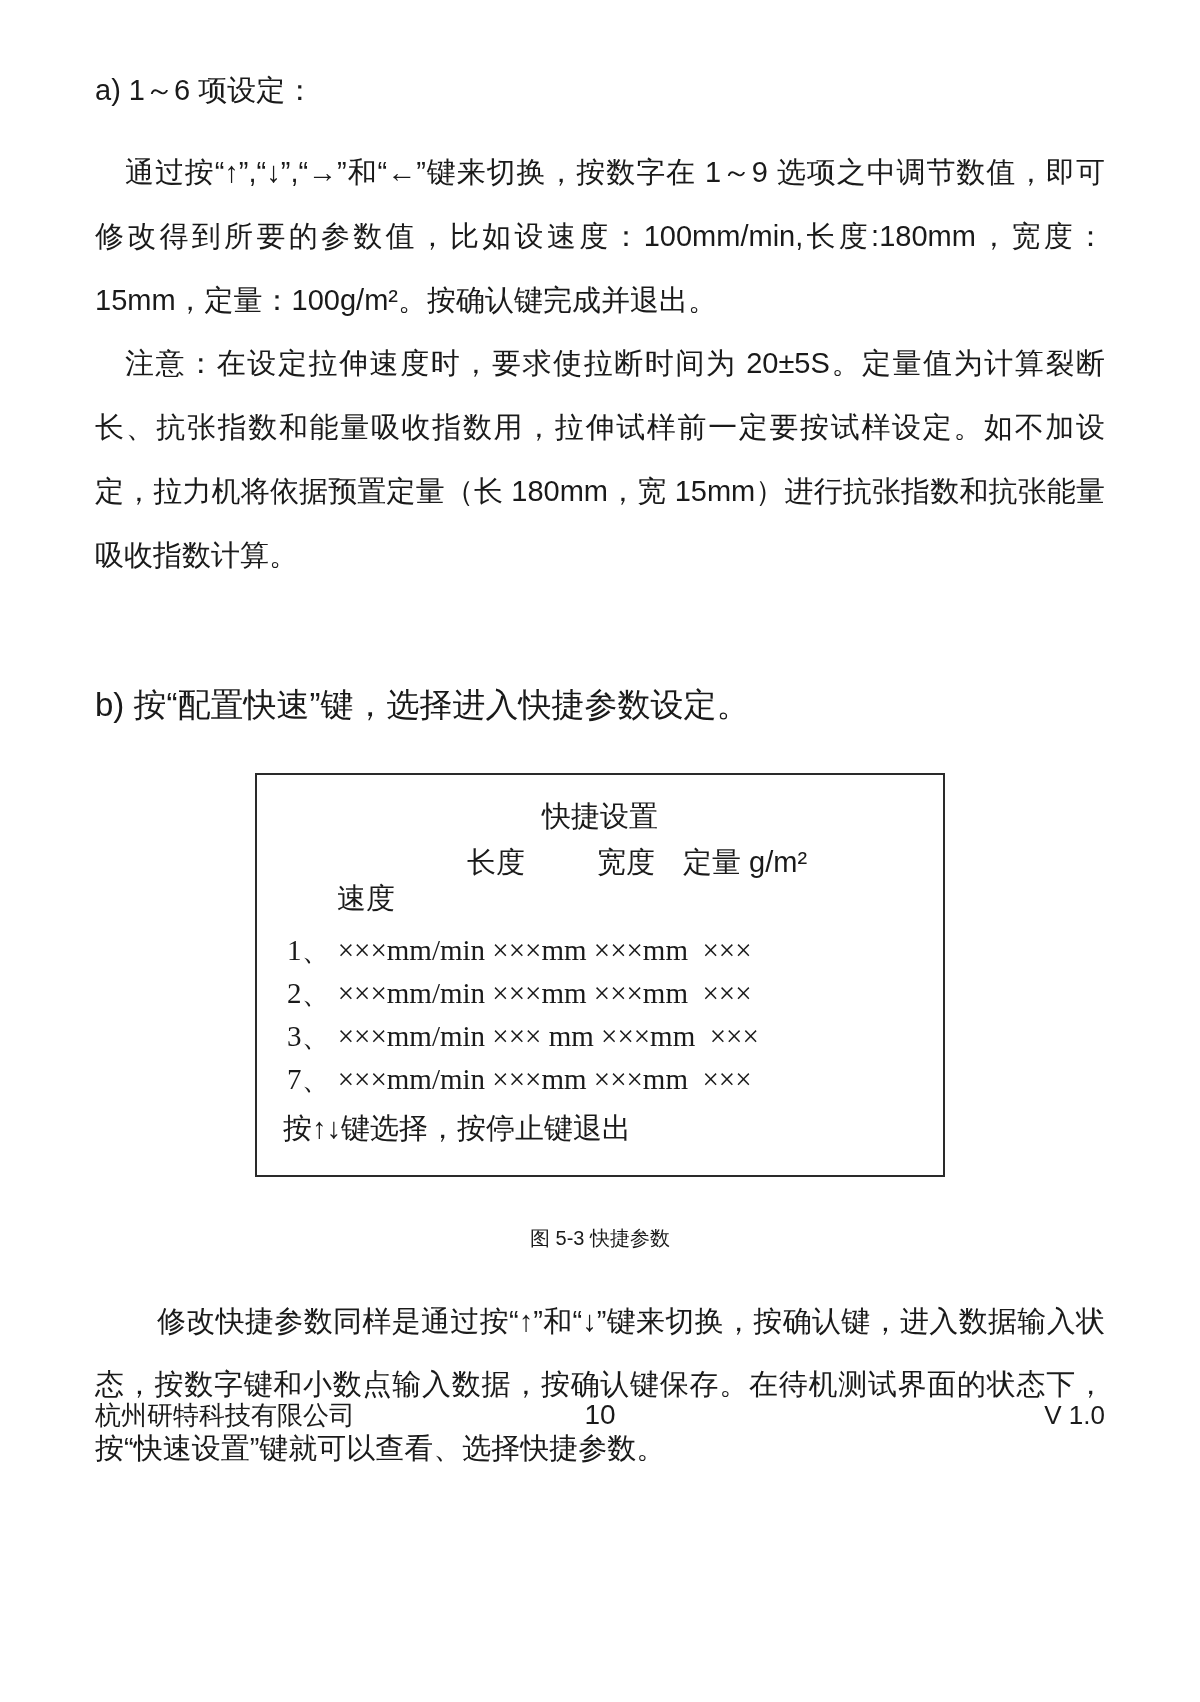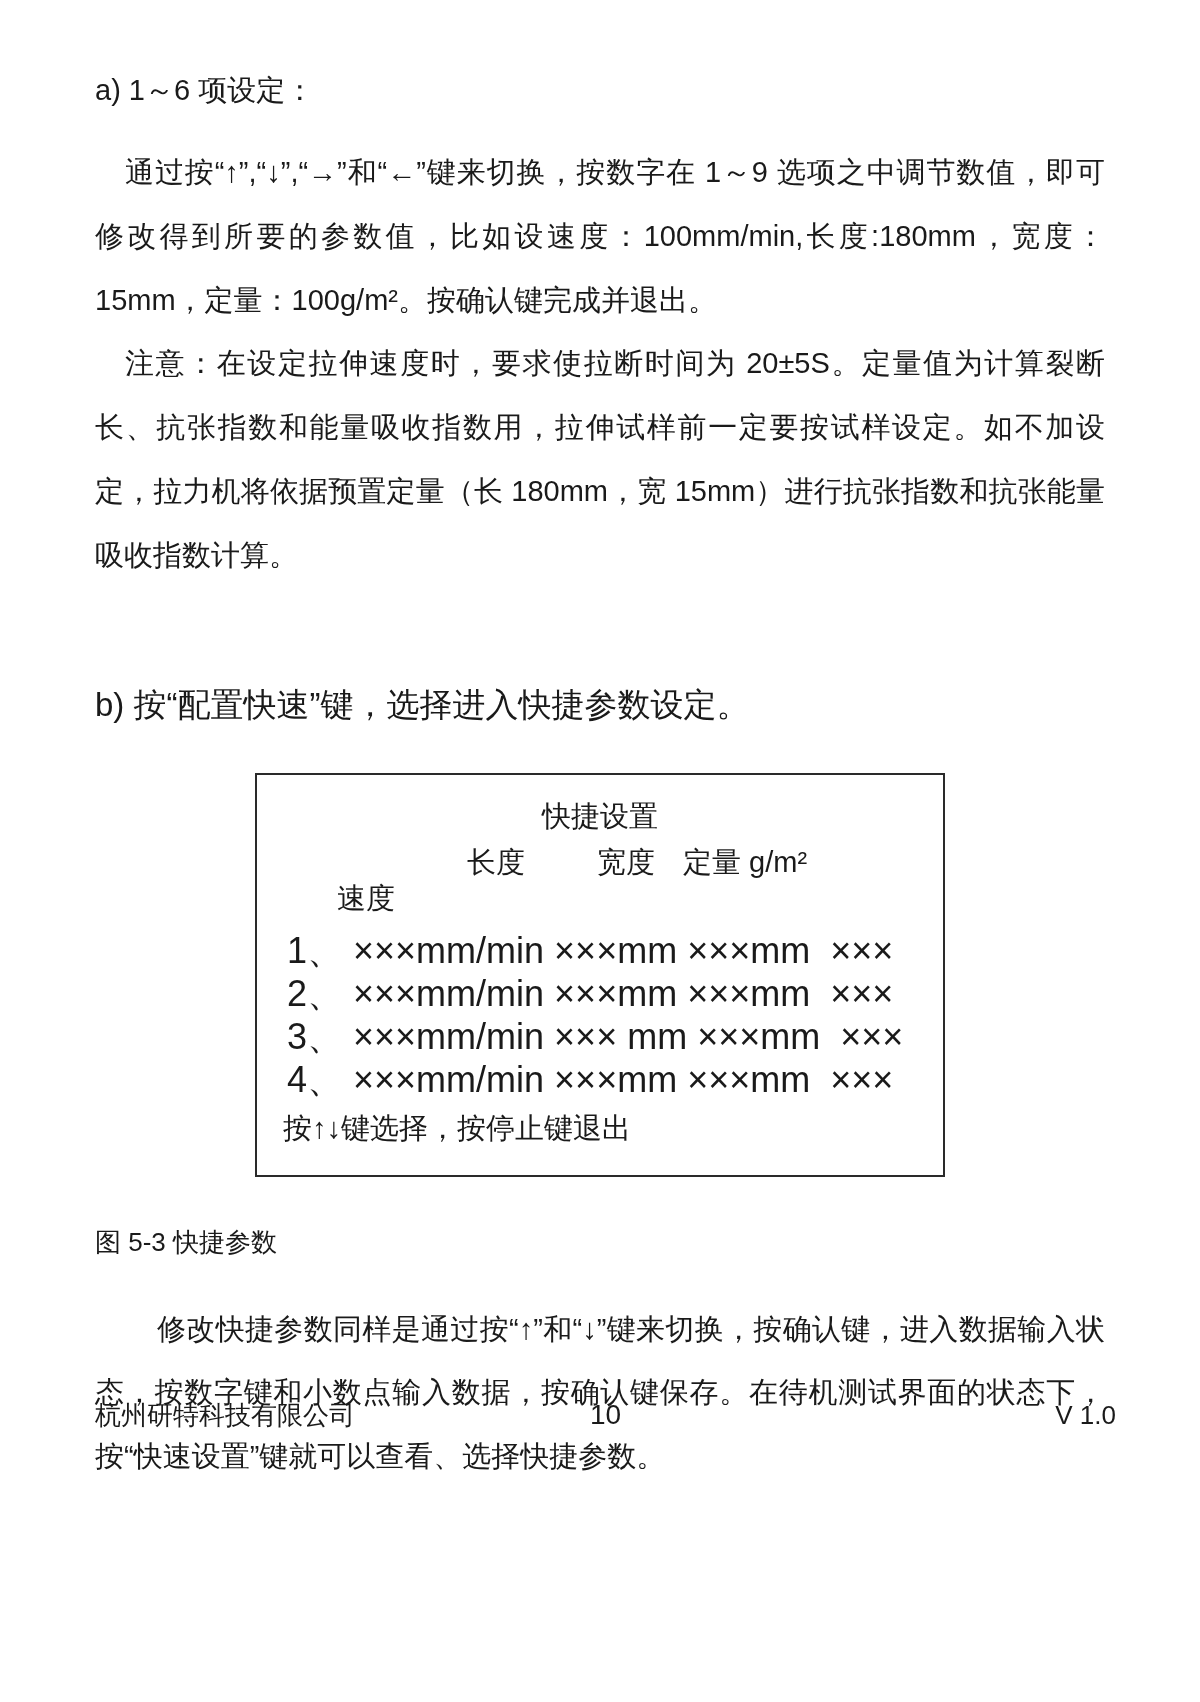--- a/index.html
+++ b/index.html
@@ -52,42 +52,43 @@
   .panel-cols {
     display: flex;
     font-size: 29px;
     padding-left: 60px;
     margin-bottom: 10px;
   }
   .panel-cols .col-speed  { margin-right: 72px; margin-top: 36px; }
   .panel-cols .col-length { margin-right: 72px; }
   .panel-cols .col-width  { margin-right: 28px; }
   .panel-row {
-    font-family: Liberation Sans, sans-serif;
-    font-size: 36px;
+    font-family: Liberation Serif, serif;
+    font-size: 29px;
     line-height: 43px;
     white-space: pre;
     padding-left: 10px;
   }
   .panel-footer {
     font-size: 29px;
     margin-top: 8px;
     padding-left: 6px;
   }
   .figure-caption {
-    font-size: 26px;
+    text-align: center;
+    font-size: 20px;
     margin-top: 48px;
   }
   .para-last {
     margin-top: 38px;
   }
   .page-footer {
     position: absolute;
     left: 95px;
-    right: 84px;
+    right: 95px;
     top: 1398px;
     display: flex;
     align-items: baseline;
     font-size: 26px;
   }
   .page-footer .footer-left  { flex: 1; text-align: left; }
   .page-footer .footer-center{ flex: 1; text-align: center; font-size: 28px; }
   .page-footer .footer-right { flex: 1; text-align: right; }
 </style>
 </head>
@@ -109,21 +110,21 @@
     <div class="panel-cols">
       <span class="col-speed">速度</span>
       <span class="col-length">长度</span>
       <span class="col-width">宽度</span>
       <span class="col-weight">定量 g/m²</span>
     </div>
 
     <div class="panel-row">1、 ×××mm/min ×××mm ×××mm  ×××</div>
     <div class="panel-row">2、 ×××mm/min ×××mm ×××mm  ×××</div>
     <div class="panel-row">3、 ×××mm/min ××× mm ×××mm  ×××</div>
-    <div class="panel-row">4、 ×××mm/min ×××mm ×××mm  ×××</div>
+    <div class="panel-row">7、 ×××mm/min ×××mm ×××mm  ×××</div>
 
     <div class="panel-footer">按↑↓键选择，按停止键退出</div>
   </div>
 
   <div class="figure-caption">图 5-3 快捷参数</div>
 
   <p class="para indent2 para-last">修改快捷参数同样是通过按“↑”和“↓”键来切换，按确认键，进入数据输入状态，按数字键和小数点输入数据，按确认键保存。在待机测试界面的状态下，按“快速设置”键就可以查看、选择快捷参数。</p>
 
 </div>
 

